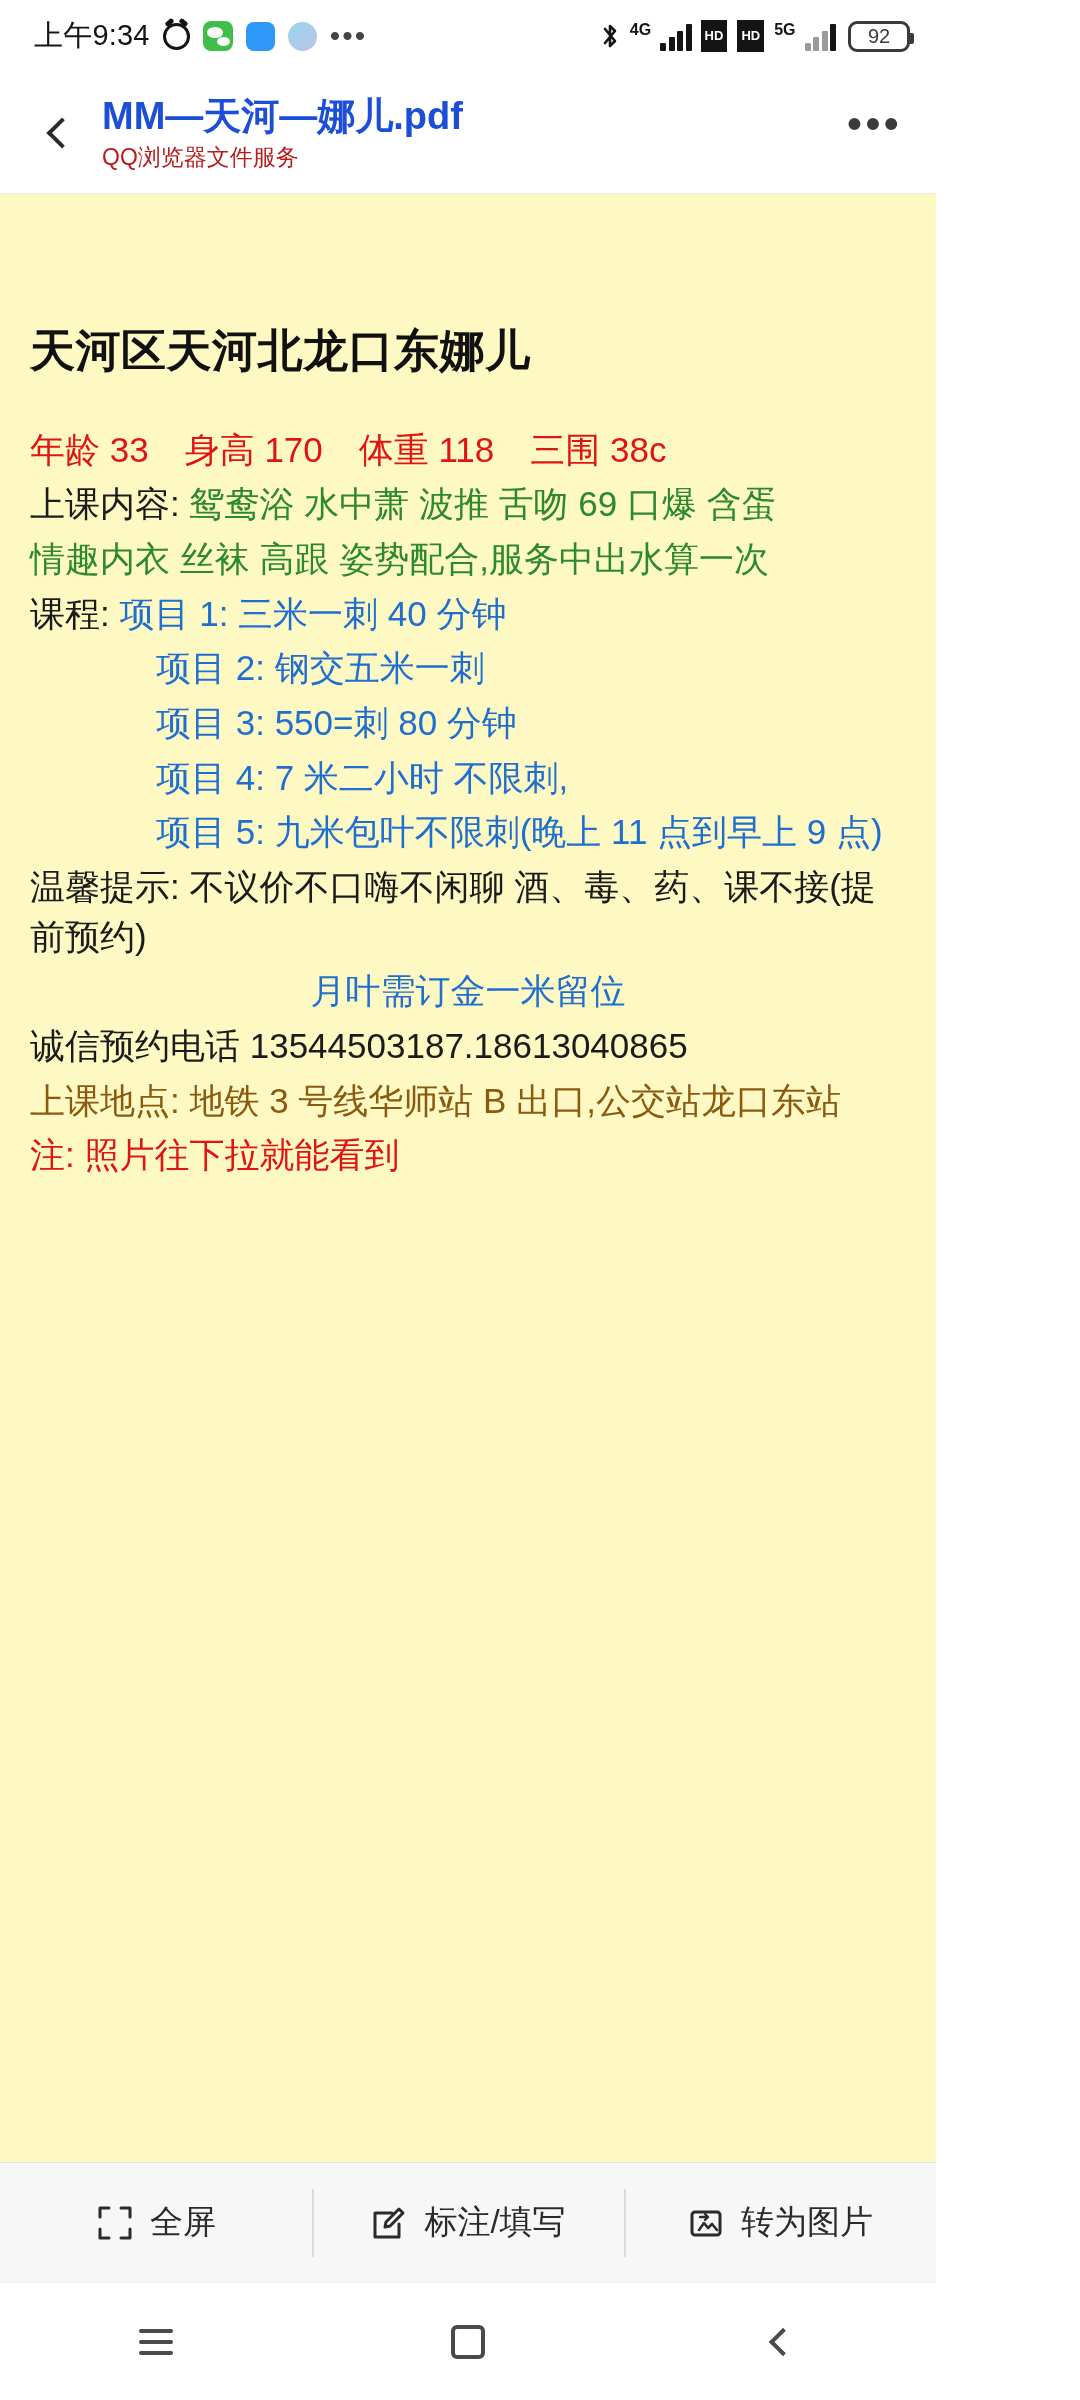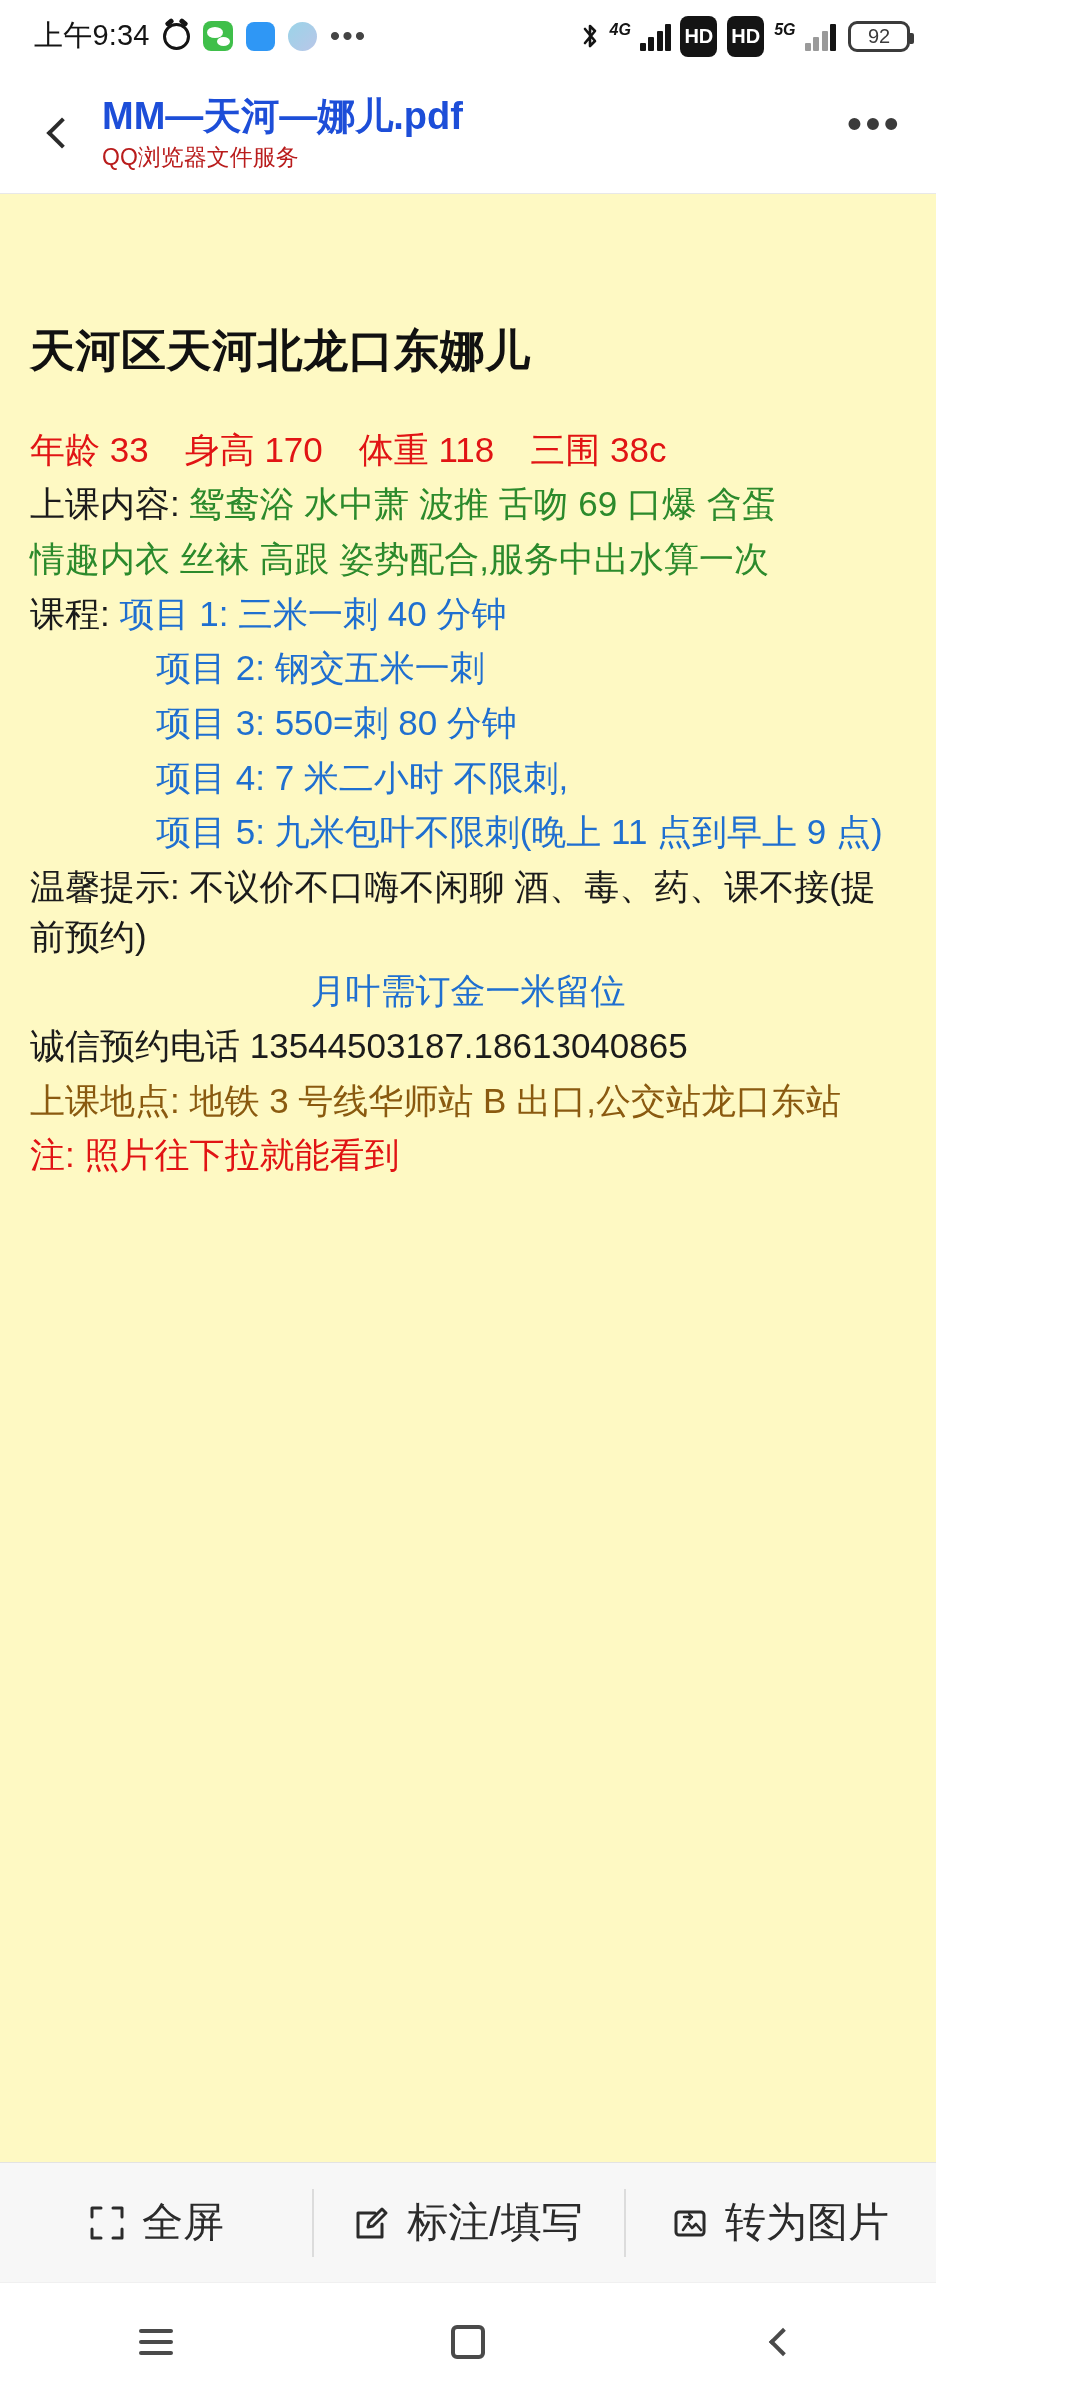--- a/index.html
+++ b/index.html
@@ -99,28 +99,27 @@
     align-items: center;
     gap: 9px;
   }
   .bt-icon { width: 22px; height: 30px; }
   .net-label {
     font-size: 16px;
     font-weight: 700;
     color: #141414;
     line-height: 1;
     margin-bottom: 13px;
-    font-style: italic;
   }
   .hd-badge {
-    font-size: 20px;
+    font-size: 13px;
     font-weight: 700;
     color: #ffffff;
     background: #141414;
-    border-radius: 8px;
+    border-radius: 0;
     padding: 9px 4px;
     line-height: 1.15;
     margin-right: 1px;
   }
   .bars { display: flex; align-items: flex-end; gap: 2.5px; height: 30px; }
   .bars span {
     width: 6px; background: #141414; border-radius: 1px;
   }
   .bars span:nth-child(1) { height: 8px; }
   .bars span:nth-child(2) { height: 14px; }
@@ -254,21 +253,21 @@
     position: relative;
   }
   .tool + .tool::before {
     content: "";
     position: absolute;
     left: 0; top: 26px;
     width: 1.5px; height: 68px;
     background: #dcdcdc;
   }
   .tool-label {
-    font-size: 41px;
+    font-size: 33px;
     color: #2b2b2b;
   }
   .tool-icon { width: 38px; height: 38px; flex: 0 0 auto; }
 
   
   .nav-bar {
     flex: 0 0 118px;
     background: #ffffff;
     display: flex;
     align-items: center;

